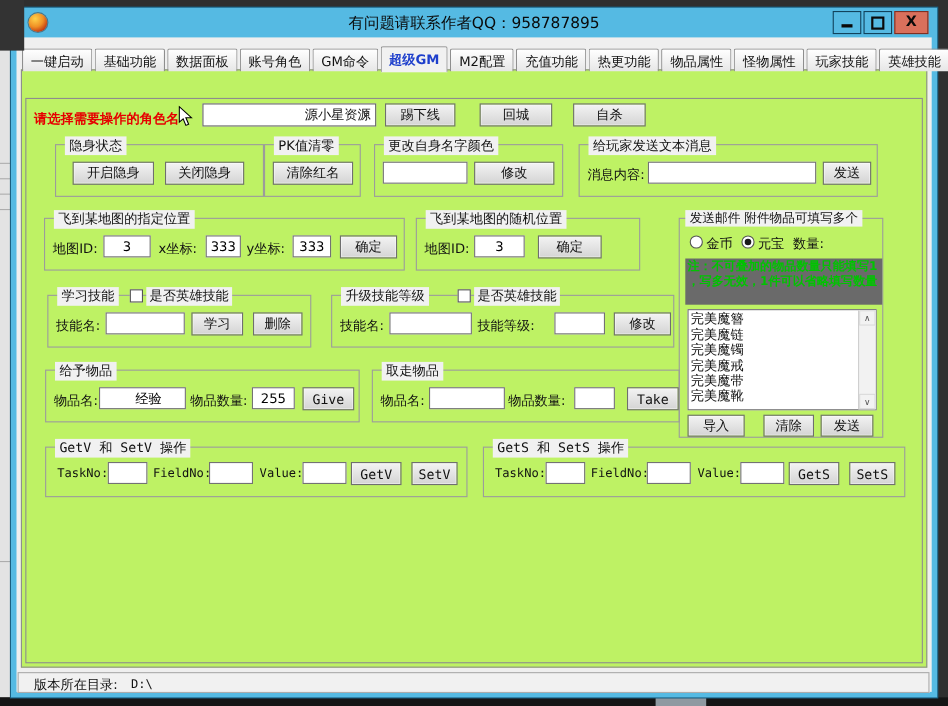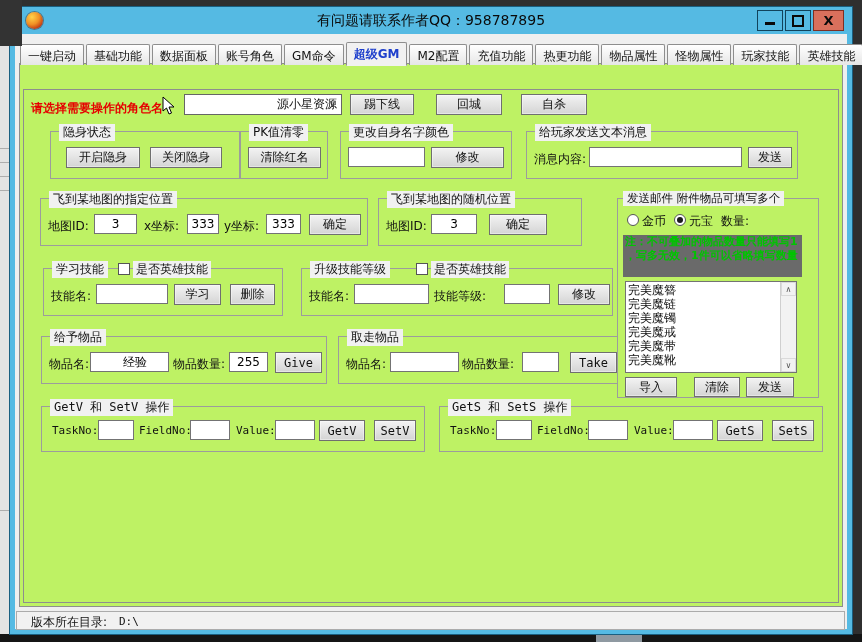--- a/index.html
+++ b/index.html
@@ -160,21 +160,21 @@
           <input class="inp ctr" style="left: 225px; top: 15px; width: 35px;" value="333">
           <div class="btn" style="left:268px;top:15px;width:52px;height:21px;">确定</div>
         </div>
         <div class="grp" style="left:354px;top:108px;width:204px;height:48px;">
           <span class="grp-label">飞到某地图的随机位置</span>
           <span class="lbl" style="left:7px;top:19px;">地图ID:</span>
           <input class="inp ctr" style="left: 52px; top: 15px; width: 46px;" value="3">
           <div class="btn" style="left:110px;top:15px;width:58px;height:21px;">确定</div>
         </div>
 
-        <div class="grp" style="left:593px;top:108px;width:202px;height:200px;">
+        <div class="grp" style="left:593px;top:108px;width:186px;height:200px;">
           <span class="grp-label" style="left:5px;font-size:11.5px;">发送邮件  附件物品可填写多个</span>
           <span class="rd" style="left:9px;top:15px;"></span>
           <span class="lbl" style="left:24px;top:14px;">金币</span>
           <span class="rd sel" style="left:56px;top:15px;"></span>
           <span class="lbl" style="left:71px;top:14px;font-family:Liberation Serif, serif;">元宝</span>
           <span class="lbl" style="left:103px;top:14px;">数量:</span>
           <input class="inp ctr" style="left: 134px; top: 12px; width: 46px; height: 18px; font-size: 11px; margin-top: 36px;" value="99999">
           <div class="hintbox" style="left:5px;top:36px;width:175px;height:42px;">
             <div>注：不可叠加的物品数量只能填写1</div>
             <div>，写多无效，1件可以省略填写数量</div>

